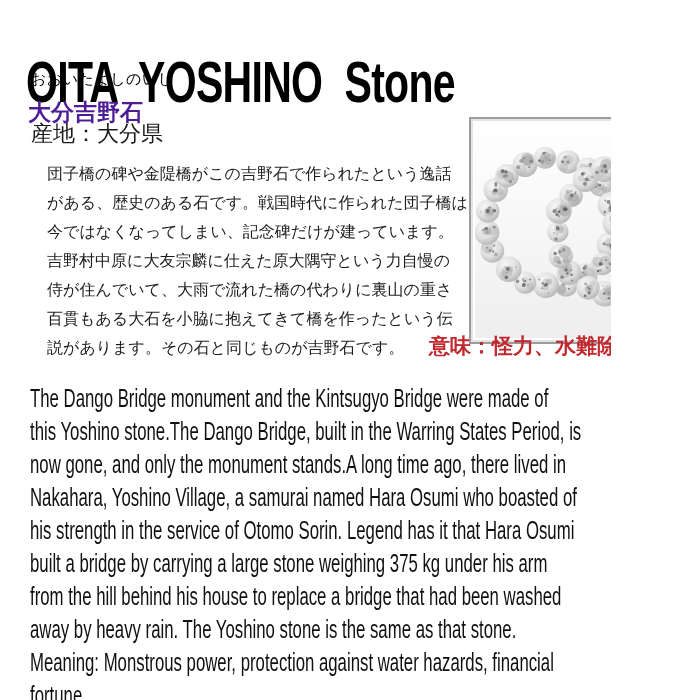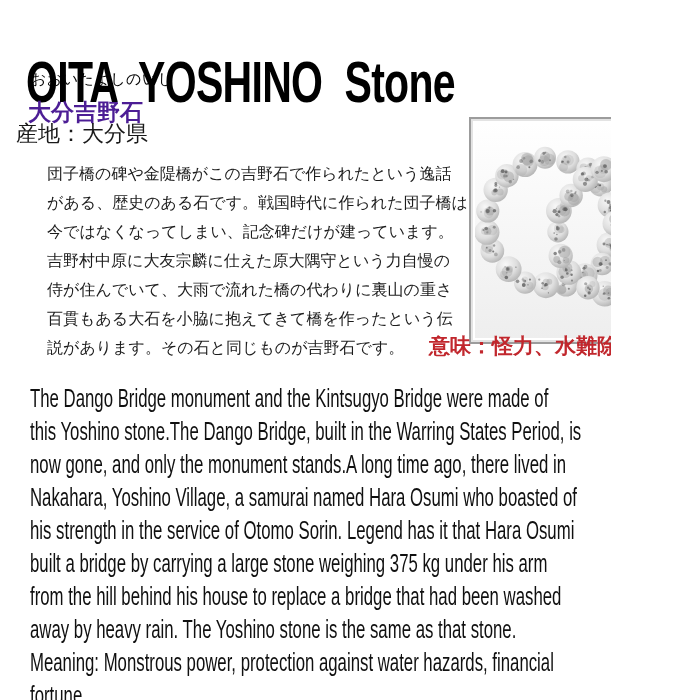--- a/index.html
+++ b/index.html
@@ -8,21 +8,21 @@
     font-family:"Liberation Sans",sans-serif;color:#111;
   }
   .abs{position:absolute;}
   .title-en{
     left:26px;top:16px;font-size:57px;font-weight:bold;color:#000;
     letter-spacing:-1px;word-spacing:16px;white-space:nowrap;
     transform:scaleX(0.72);transform-origin:0 0;line-height:1;
   }
   .furigana{left:31px;top:70px;font-size:15px;font-weight:normal;letter-spacing:0.5px;color:#000;}
   .title-jp{left:28px;top:81px;font-size:23px;font-weight:bold;line-height:1.05;color:#4c1d95;}
-  .origin{left:16px;top:119px;font-size:22px;color:#1a1a1a;}
+  .origin{left:31px;top:119px;font-size:22px;color:#1a1a1a;}
   .jp-desc{
     left:47px;top:143px;width:460px;font-size:16px;line-height:29px;
     white-space:pre-line;color:#1c1c1c;
   }
   .photo-frame{
     left:429px;top:101px;width:260px;height:227px;box-sizing:border-box;
     border:2px solid #9c9c9c;box-shadow:inset 0 0 0 2px #e3e3e3;background:#fff;
   }
   .photo-frame svg{display:block;margin:4px;}
   .caption-jp{

